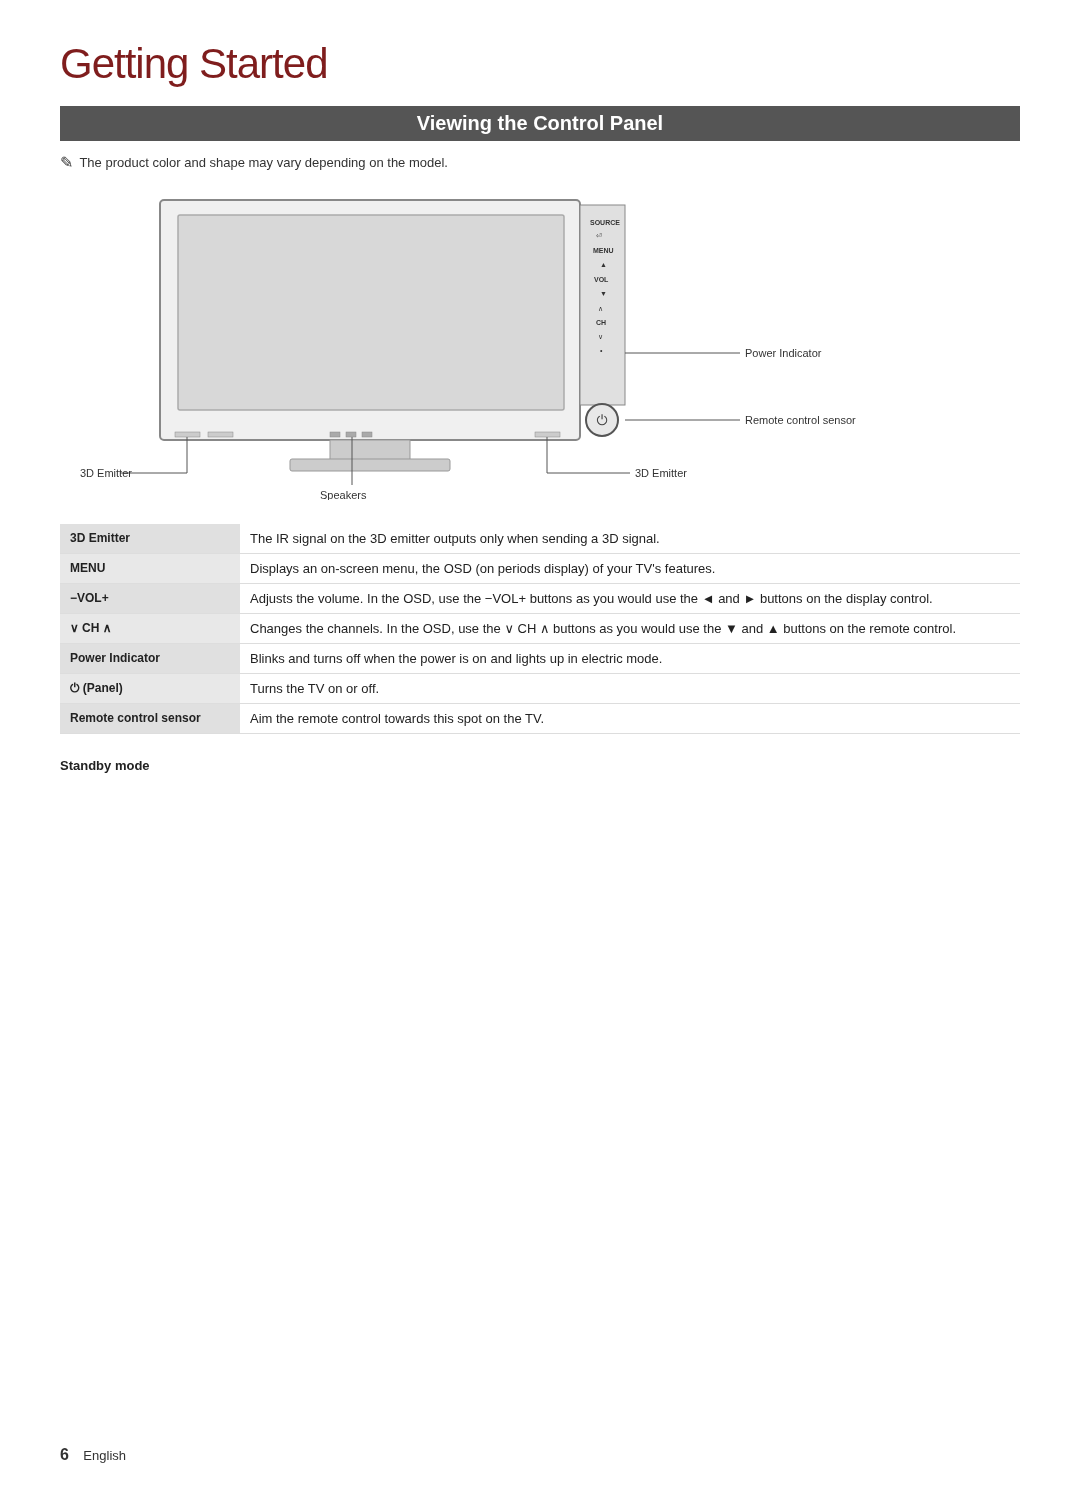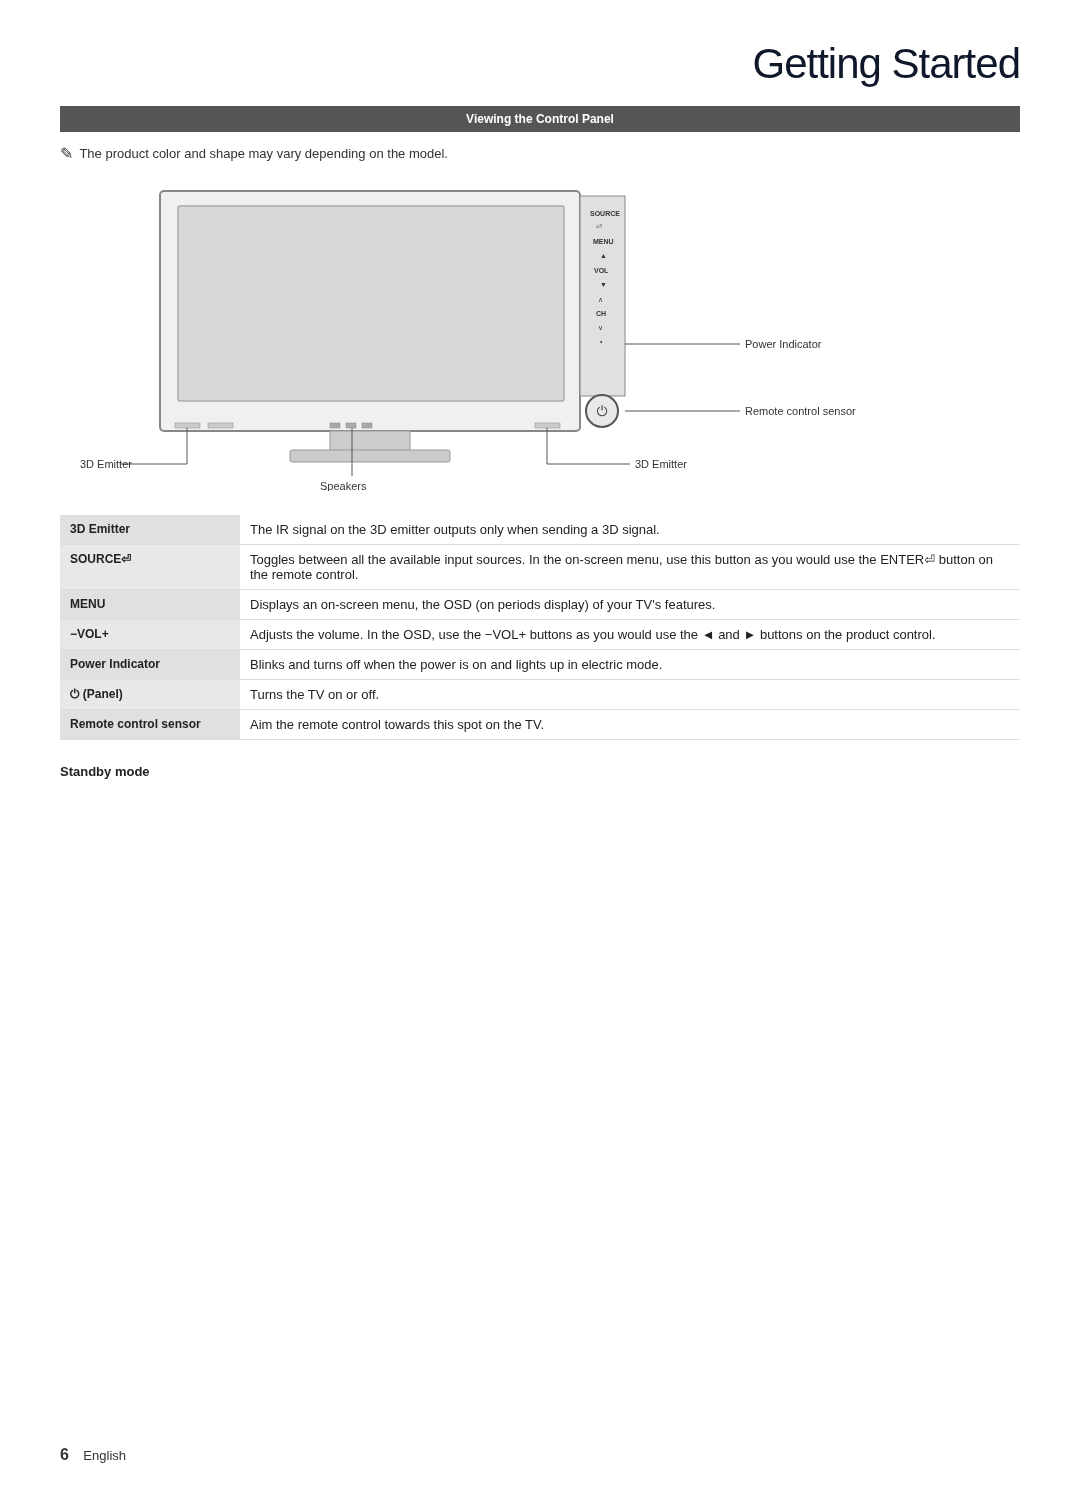--- a/index.html
+++ b/index.html
@@ -8,31 +8,30 @@
       min-height: 1494px;
       background: #fff;
       font-family: Arial, Helvetica, sans-serif;
       font-size: 14px;
       color: #222;
       padding: 40px 60px;
     }
     h1.page-title {
       font-size: 42px;
       font-weight: 300;
-      color: #0f172a;
+      color: #7f1d1d;
       margin-bottom: 18px;
       letter-spacing: -1px;
-      text-align: right;
     }
     .section-header {
       background: #555;
       color: #fff;
       text-align: center;
       font-weight: bold;
-      font-size: 12px;
+      font-size: 20px;
       padding: 6px 0;
       margin-bottom: 14px;
     }
     .note-line {
       font-size: 13px;
       color: #333;
       margin-bottom: 18px;
       display: flex;
       align-items: flex-start;
       gap: 6px;
@@ -179,30 +178,30 @@
   </svg>
 </div>
 
 <table class="features-table">
   <tbody id="features-tbody">
   <tr>
         <td>3D Emitter</td>
         <td>The IR signal on the 3D emitter outputs only when sending a 3D signal.</td>
       </tr>
       <tr>
-        <td>SOURCE⏎</td>
-        <td>Toggles between all the available input sources. In the on-screen menu, use this button as you would use the ENTER⏎ button on the remote control.</td>
-      </tr>
-      <tr>
         <td>MENU</td>
         <td>Displays an on-screen menu, the OSD (on periods display) of your TV's features.</td>
       </tr>
       <tr>
         <td>−VOL+</td>
-        <td>Adjusts the volume. In the OSD, use the −VOL+ buttons as you would use the ◄ and ► buttons on the product control.</td>
+        <td>Adjusts the volume. In the OSD, use the −VOL+ buttons as you would use the ◄ and ► buttons on the display control.</td>
+      </tr>
+      <tr>
+        <td>∨ CH ∧</td>
+        <td>Changes the channels. In the OSD, use the ∨ CH ∧ buttons as you would use the ▼ and ▲ buttons on the remote control.</td>
       </tr>
       <tr>
         <td>Power Indicator</td>
         <td>Blinks and turns off when the power is on and lights up in electric mode.</td>
       </tr>
       <tr>
         <td>⏻ (Panel)</td>
         <td>Turns the TV on or off.</td>
       </tr>
       <tr>

